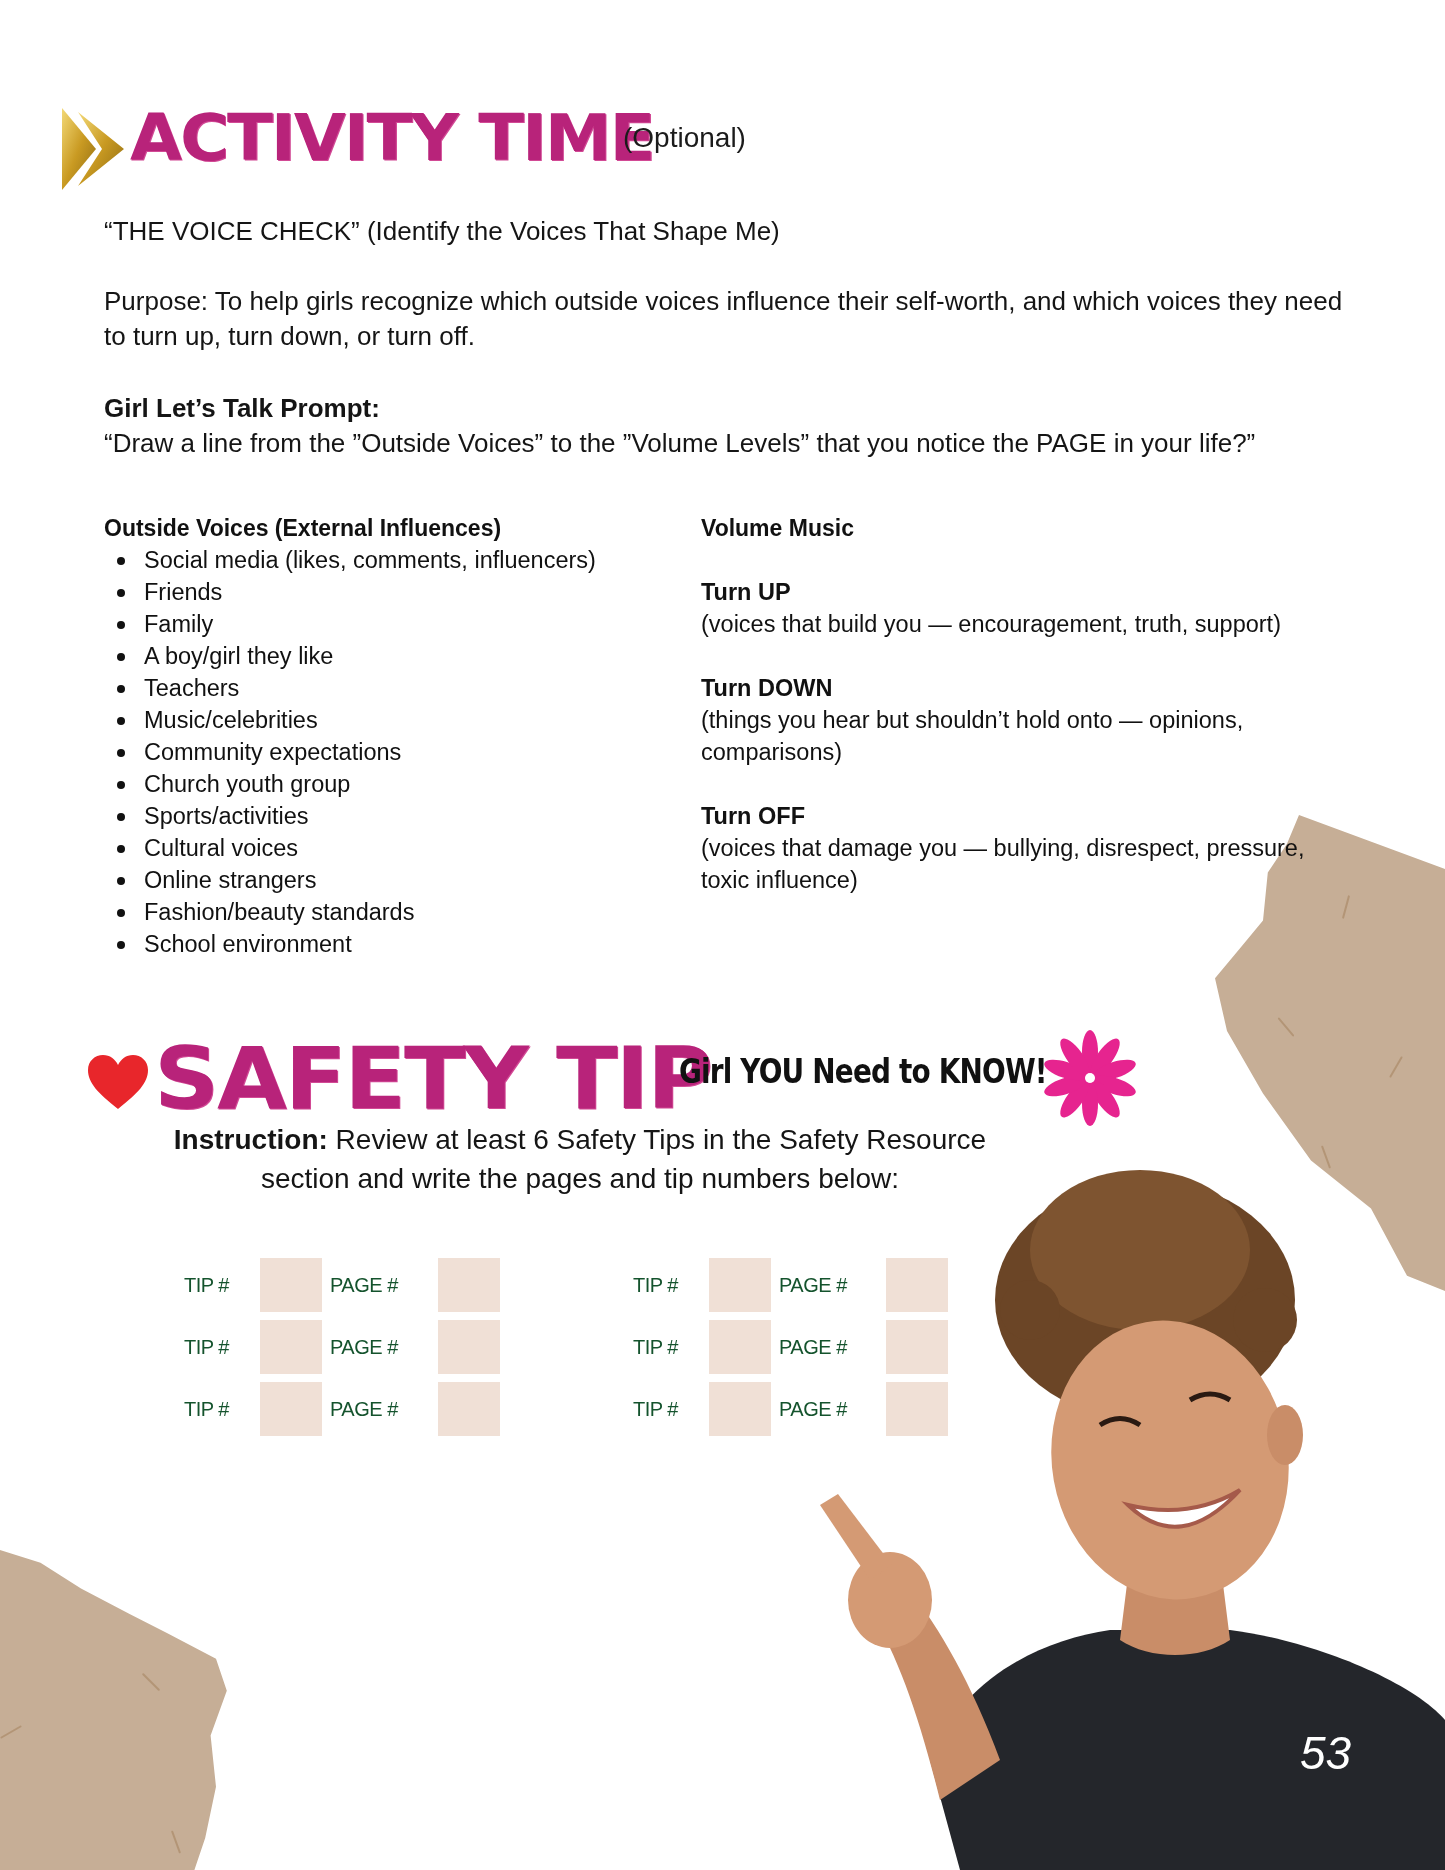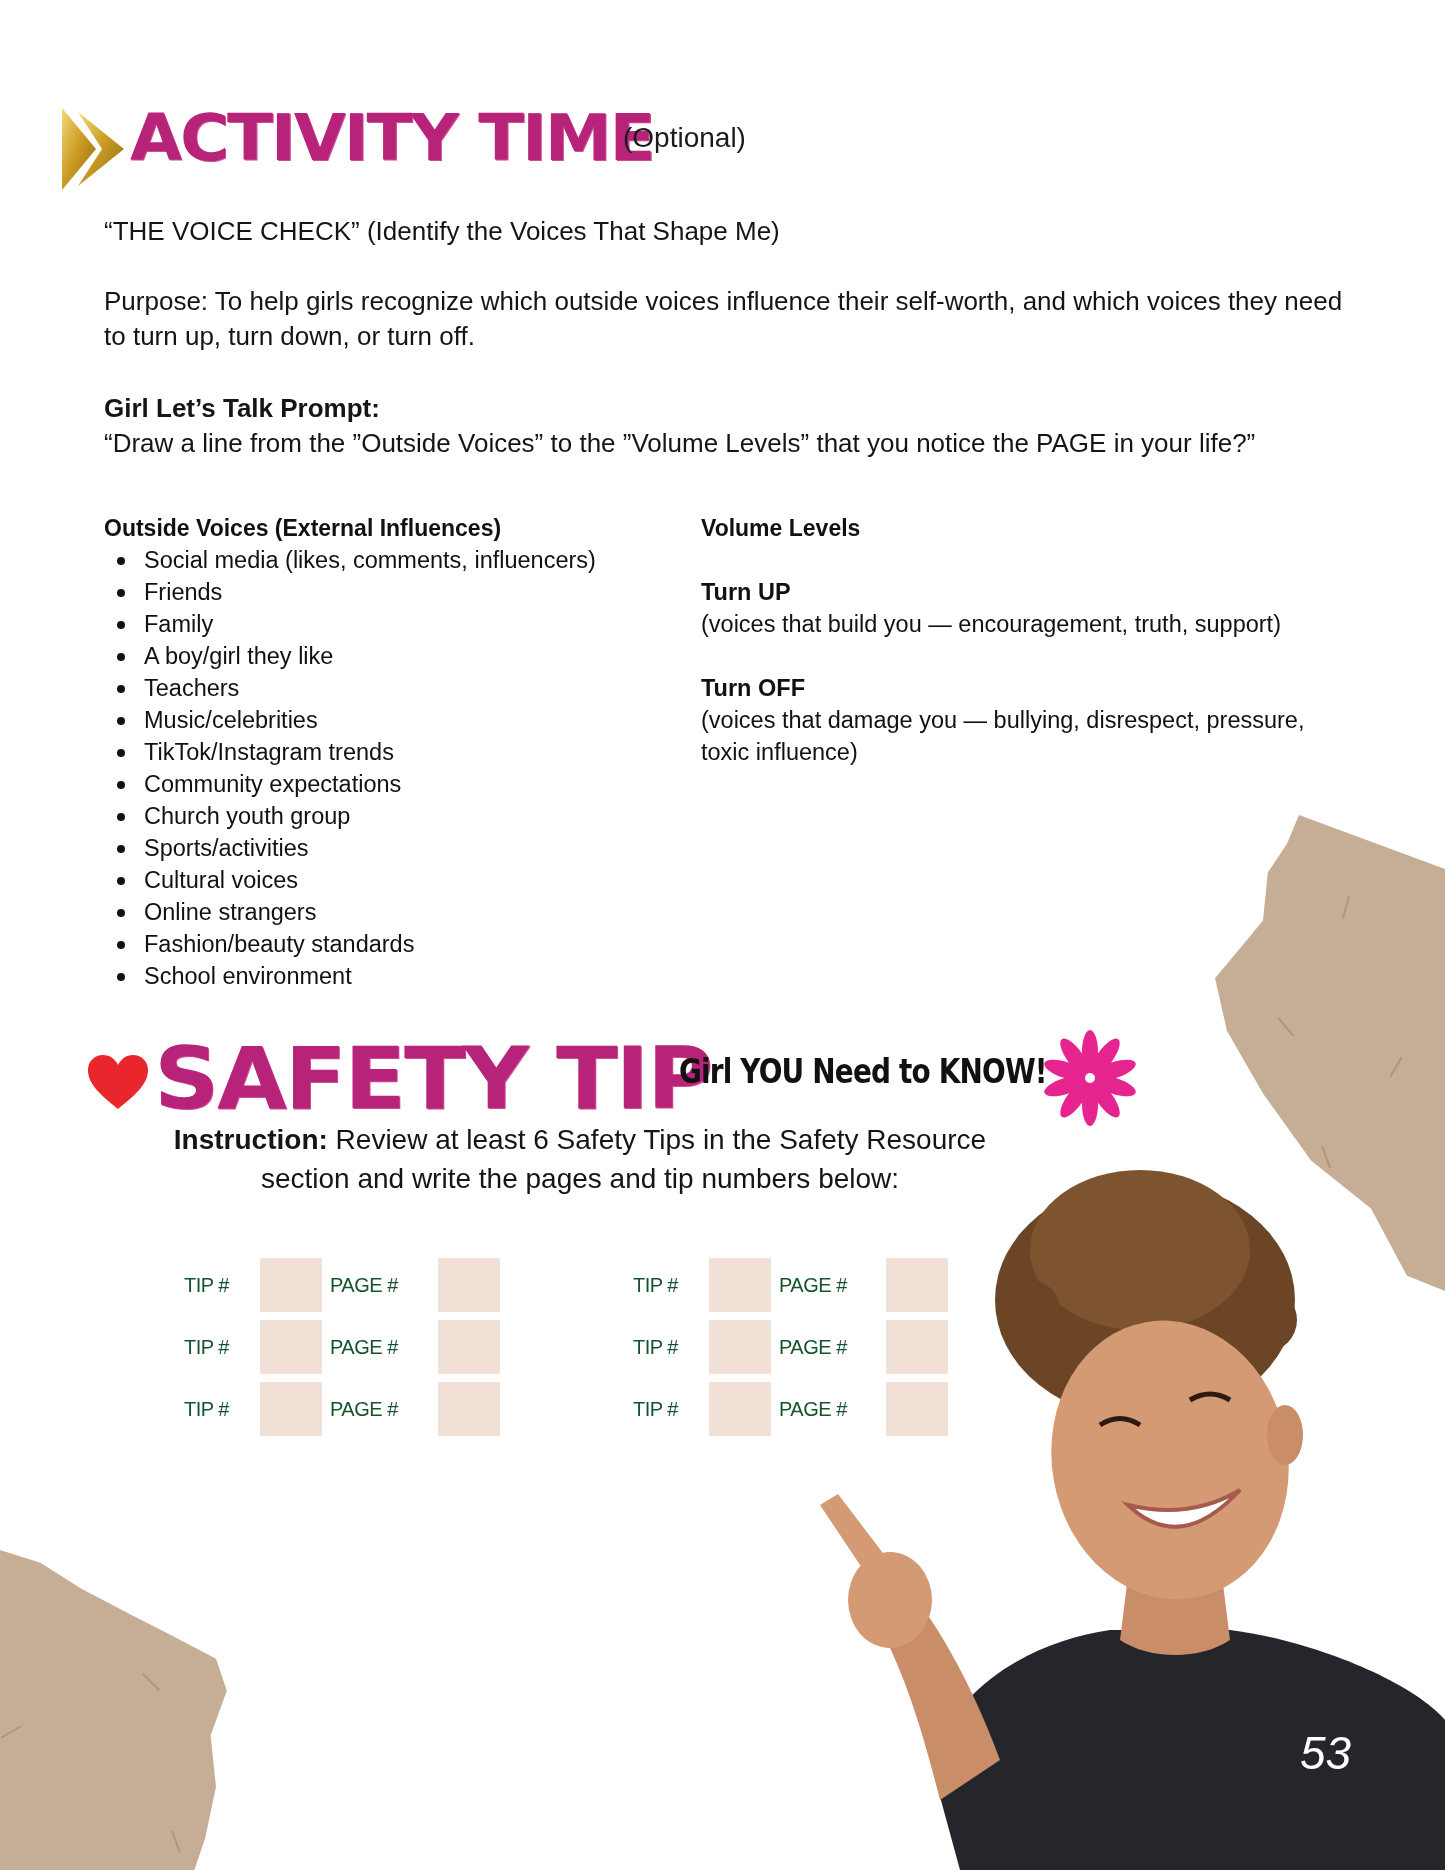--- a/index.html
+++ b/index.html
@@ -107,36 +107,39 @@
 
 <div class="abs col-left">
   <div class="col-head">Outside Voices (External Influences)</div>
   <ul class="bullets">
     <li><span class="dot"></span><span>Social media (likes, comments, influencers)</span></li>
     <li><span class="dot"></span><span>Friends</span></li>
     <li><span class="dot"></span><span>Family</span></li>
     <li><span class="dot"></span><span>A boy/girl they like</span></li>
     <li><span class="dot"></span><span>Teachers</span></li>
     <li><span class="dot"></span><span>Music/celebrities</span></li>
-    <li><span class="dot"></span><span>TikTok/Instagram trends</span></li>
     <li><span class="dot"></span><span>Community expectations</span></li>
     <li><span class="dot"></span><span>Church youth group</span></li>
     <li><span class="dot"></span><span>Sports/activities</span></li>
     <li><span class="dot"></span><span>Cultural voices</span></li>
     <li><span class="dot"></span><span>Online strangers</span></li>
     <li><span class="dot"></span><span>Fashion/beauty standards</span></li>
     <li><span class="dot"></span><span>School environment</span></li>
   </ul>
 </div>
 
 <div class="abs col-right">
-  <div class="col-head">Volume Levels</div>
+  <div class="col-head">Volume Music</div>
   <div class="level">
     <div class="level-title">Turn UP</div>
     <div class="level-desc">(voices that build you — encouragement, truth, support)</div>
+  </div>
+  <div class="level">
+    <div class="level-title">Turn DOWN</div>
+    <div class="level-desc">(things you hear but shouldn’t hold onto — opinions, comparisons)</div>
   </div>
   <div class="level">
     <div class="level-title">Turn OFF</div>
     <div class="level-desc">(voices that damage you — bullying, disrespect, pressure, toxic influence)</div>
   </div>
 </div>
 
 <svg class="abs heart" viewBox="0 0 60 56">
   <path d="M30 54 C10 38 0 28 0 15 C0 6 7 0 15 0 C22 0 27 4 30 10 C33 4 38 0 45 0 C53 0 60 6 60 15 C60 28 50 38 30 54 Z" fill="#e8262b"></path>
 </svg>

